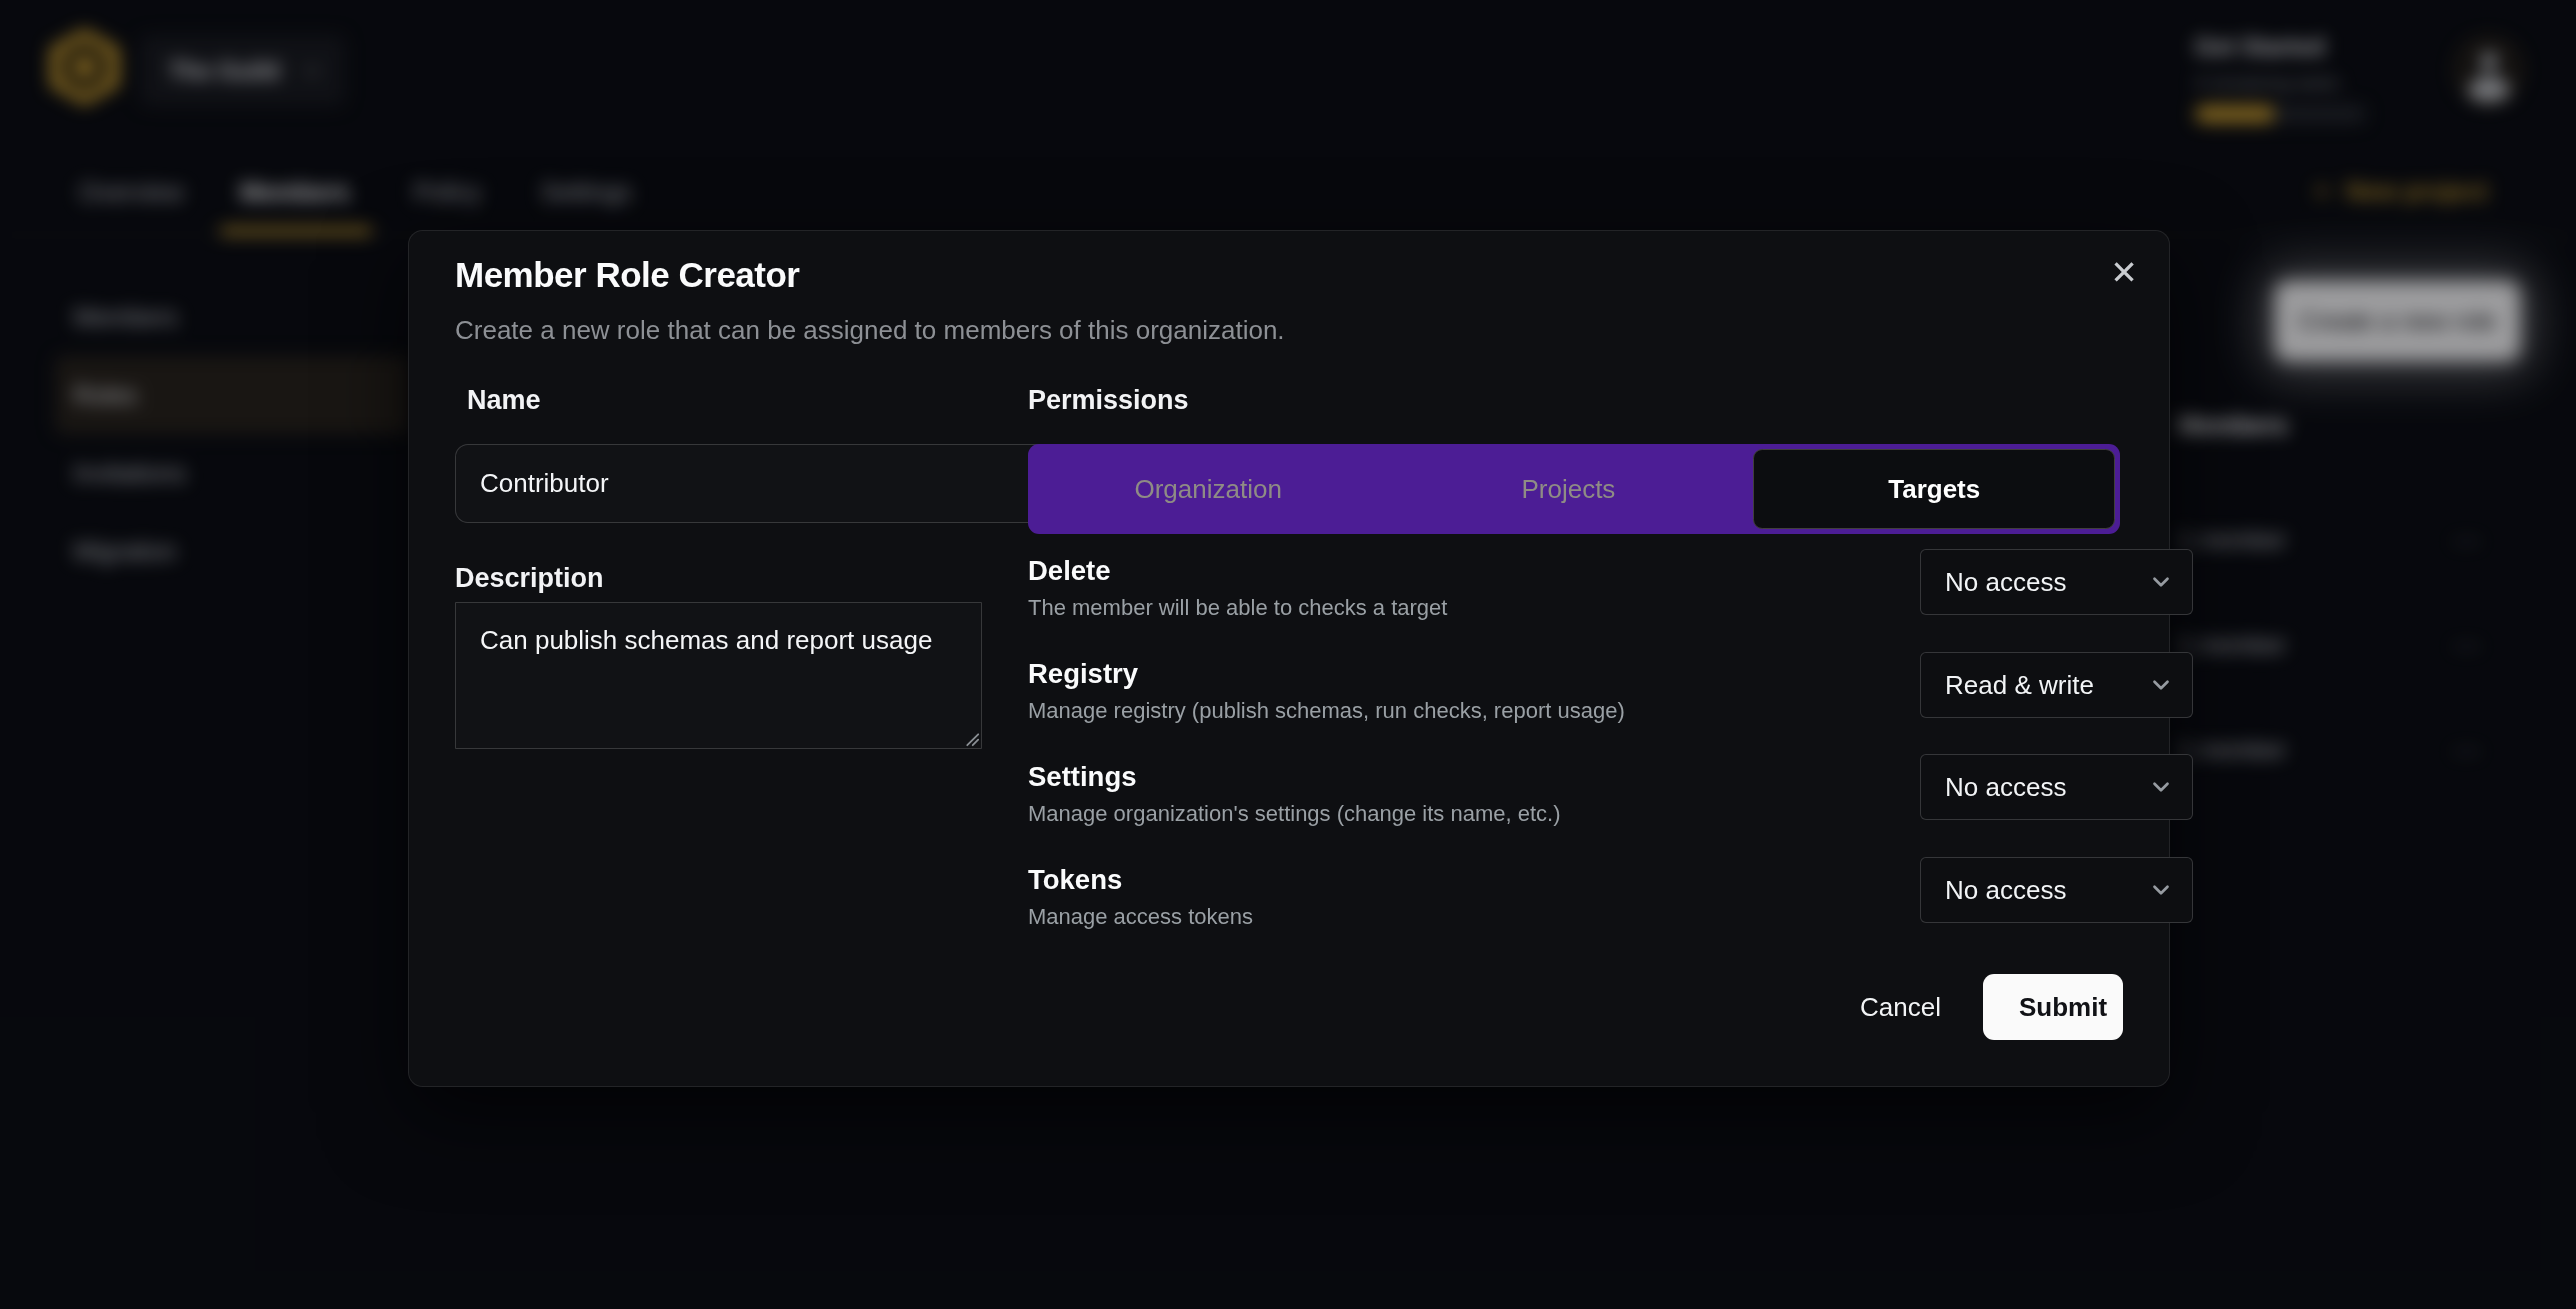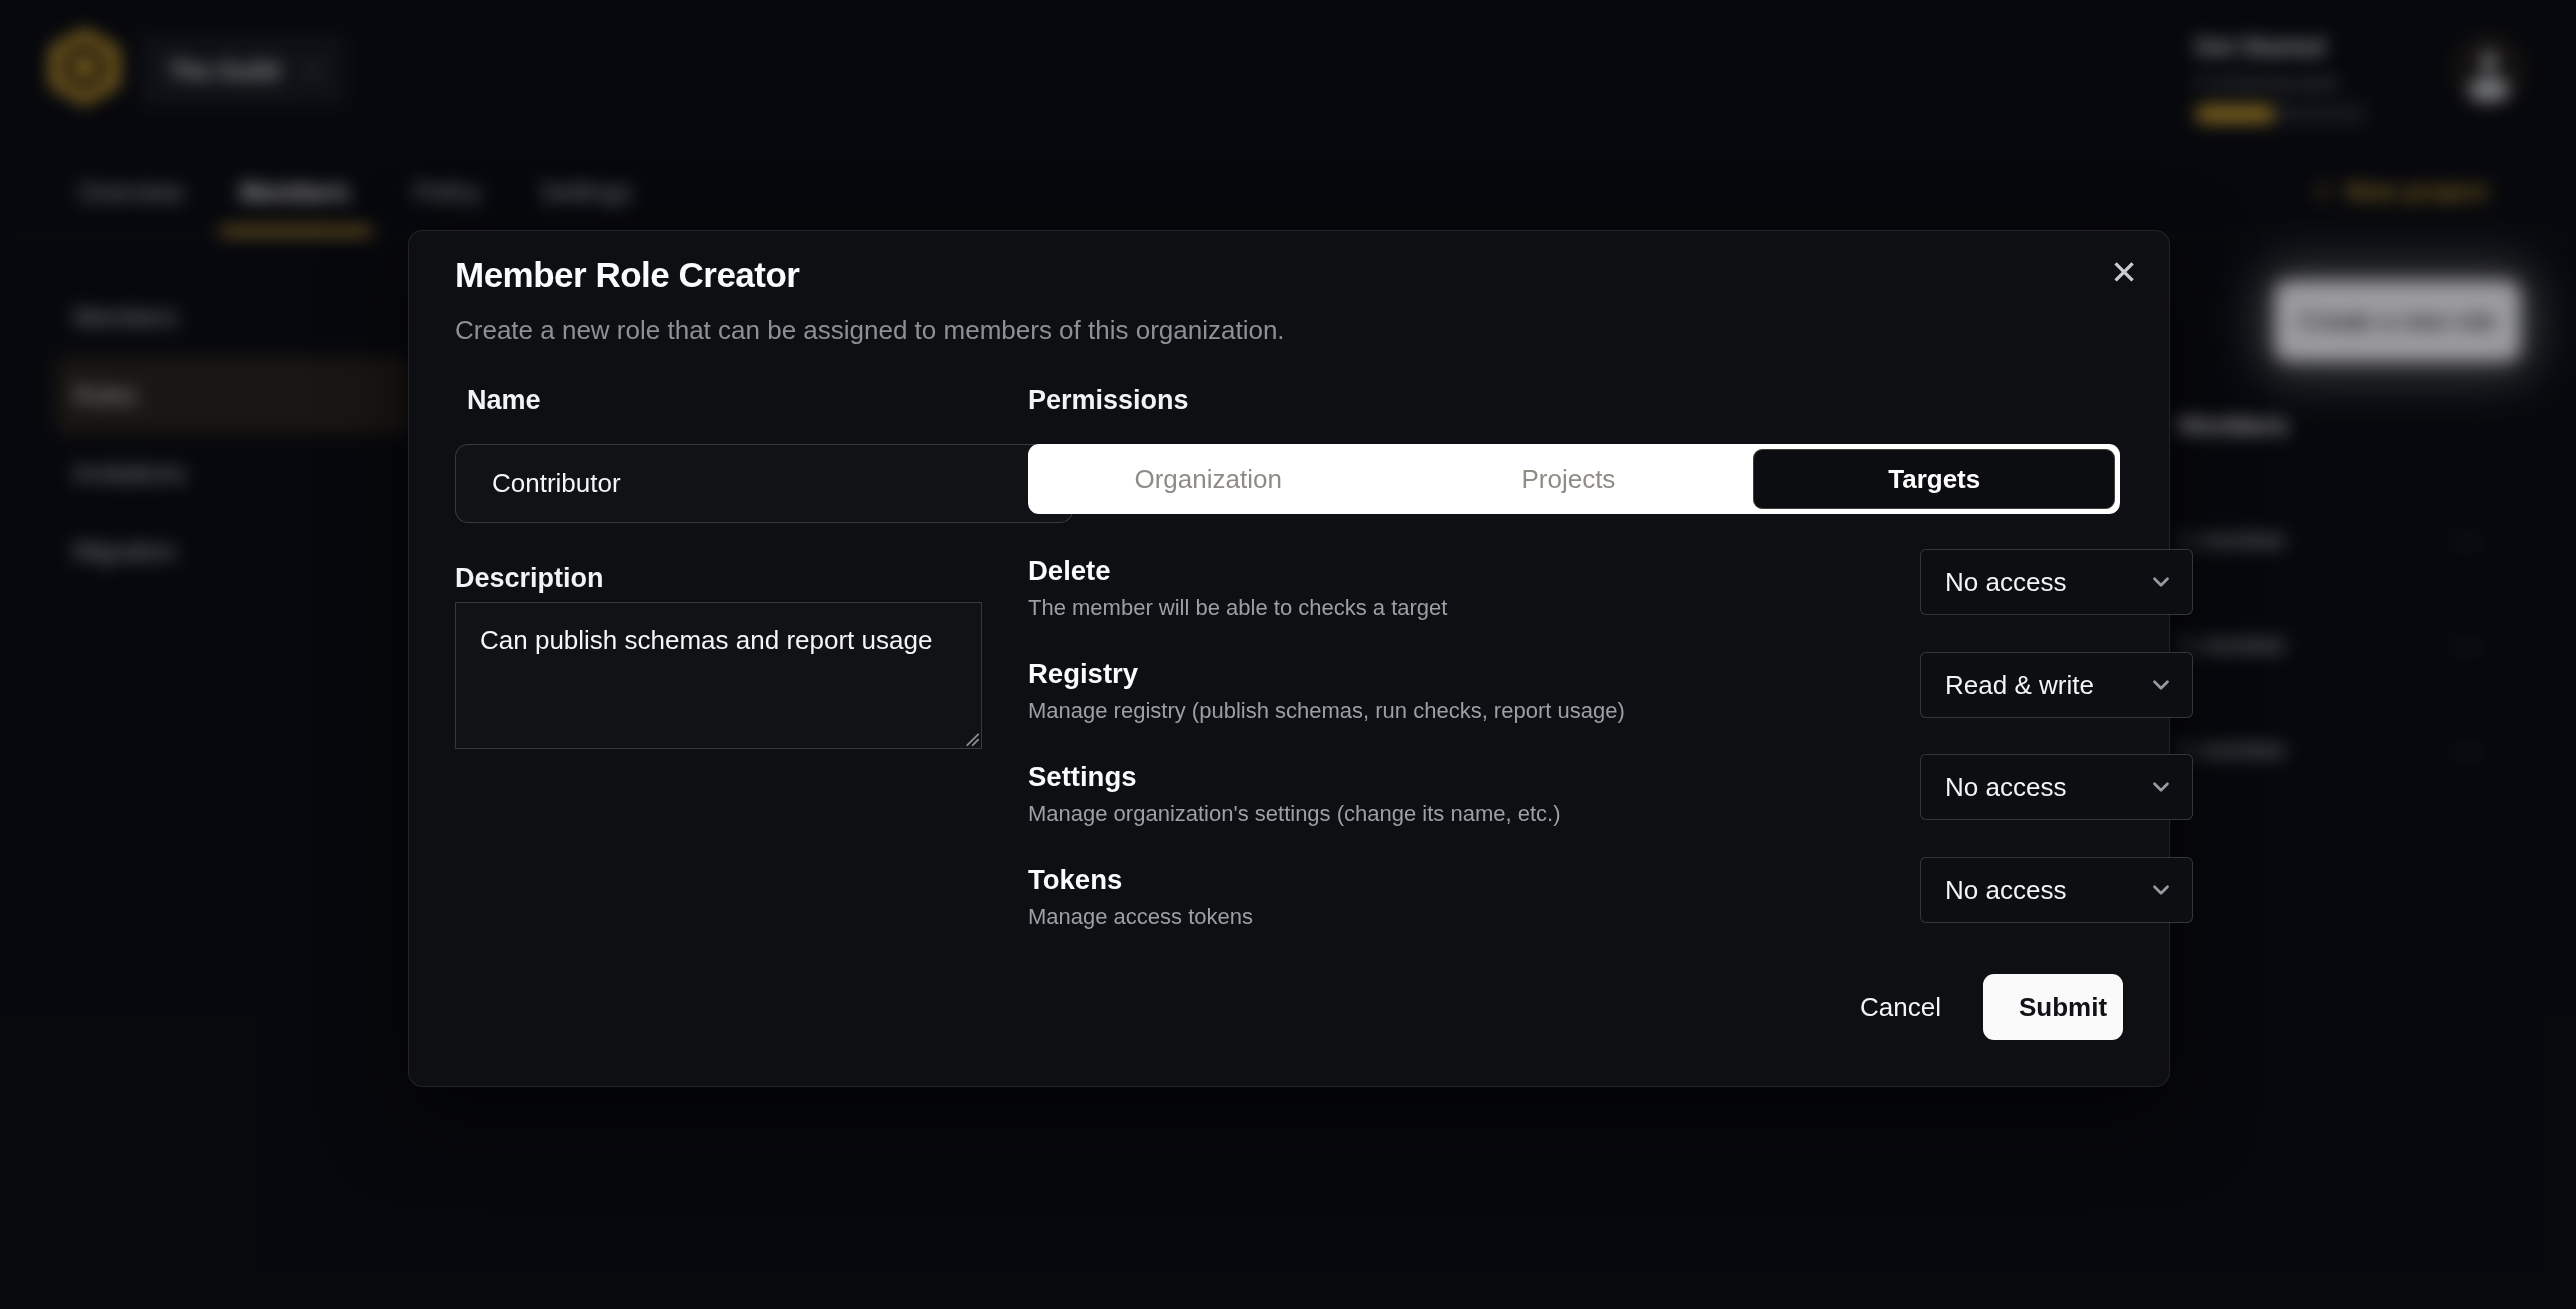--- a/index.html
+++ b/index.html
@@ -80,30 +80,30 @@
   .modal-close { position:absolute; left:1692px; top:18.4px; width:46px; height:46px;
     display:flex; align-items:center; justify-content:center; font-size:33px; font-weight:300;
     color:#c9ccd0; cursor:pointer; }
   .modal-title { position:absolute; left:46px; top:24px; font-size:35px; font-weight:700;
     color:#fafbfc; letter-spacing:-0.5px; }
   .modal-subtitle { position:absolute; left:46px; top:84px; font-size:26px; color:#8d9095; }
 
   .field-label { position:absolute; font-size:27px; font-weight:600; color:#f2f3f5; }
   .name-input { position:absolute; left:46px; top:213px; width:618px; height:79px;
     background:rgba(255,255,255,0.015); border:1.8px solid rgba(255,255,255,0.16);
-    border-radius:13px; color:#f4f5f7; font-size:26px; padding:0 36px;
+    border-radius:13px; color:#f4f5f7; font-size:26px; padding:0 24px;
     font-family:inherit; outline:none; }
   .desc-area { position:absolute; left:46px; top:371px; width:527px; height:147px;
     background:rgba(255,255,255,0.015); border:1.8px solid rgba(255,255,255,0.16);
     border-radius:1px; color:#f4f5f7; font-size:26px; padding:22px 24px;
     font-family:inherit; resize:none; outline:none; }
   .resize-glyph { position:absolute; left:551px; top:496px; width:20px; height:20px; color:#8a8f94; }
 
-  .segmented { position:absolute; left:619px; top:213px; width:1092px; height:70px;
-    background:#ffffff; border-radius:11px; display:flex; }
+  .segmented { position:absolute; left:619px; top:213px; width:1092px; height:90px;
+    background:#4c1d95; border-radius:11px; display:flex; }
   .segment { flex:1; display:flex; align-items:center; justify-content:center;
     font-size:26px; color:#8f8c85; font-weight:500; }
   .segment.active { margin:4.6px; background:#0c0d10; border:1.8px solid #413f3c;
     border-radius:9.2px; color:#ffffff; font-weight:600; }
 
   .perm-title { position:absolute; left:619px; font-size:27.5px; font-weight:700; color:#fafbfc; }
   .perm-desc { position:absolute; left:619px; font-size:22px; color:#9aa0a5; }
   .perm-select { position:absolute; left:1511px; width:273px; height:66px;
     background:#0d0e11; border:1.8px solid rgba(255,255,255,0.17); border-radius:6px;
     display:flex; align-items:center; padding:0 18.4px 0 24px; cursor:pointer; }

